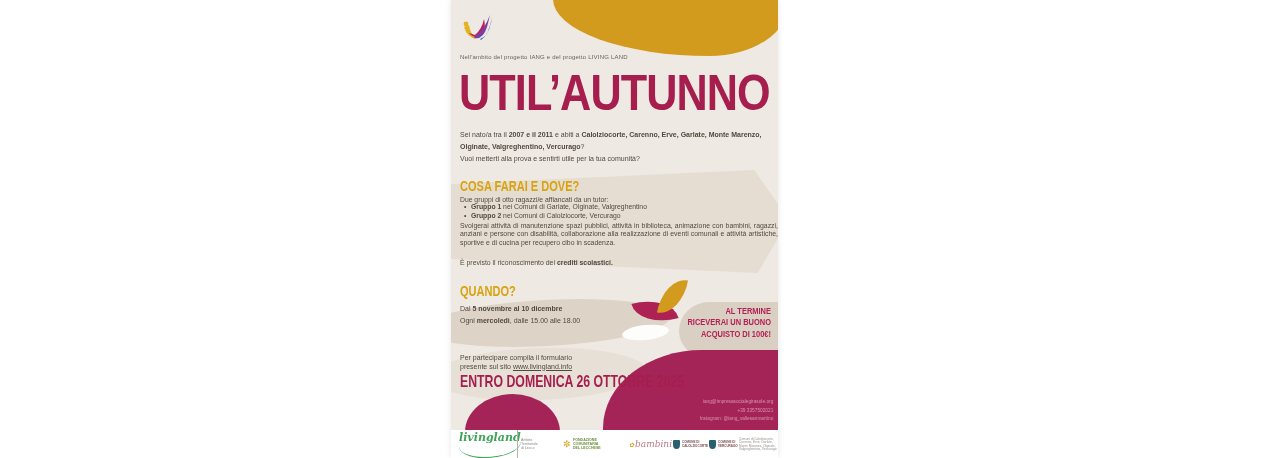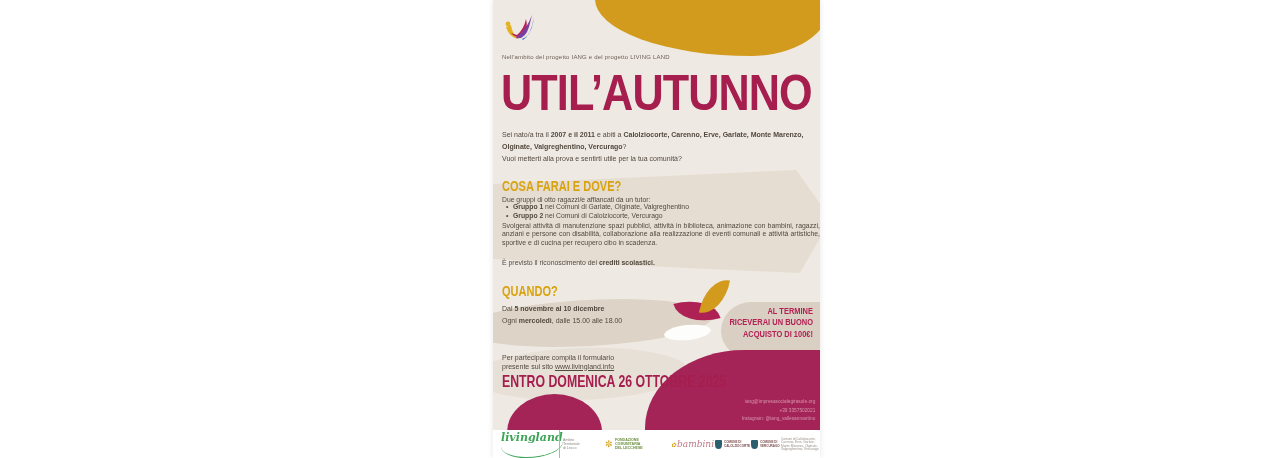--- a/index.html
+++ b/index.html
@@ -1,19 +1,19 @@
 <!DOCTYPE html>
 <html><head>
 <meta charset="utf-8">
 <style>
   * { margin:0; padding:0; box-sizing:border-box; }
   html,body { width:1265px; height:458px; background:#ffffff; font-family:"Liberation Sans", sans-serif; overflow:hidden; }
   .stage { position:relative; width:1265px; height:458px; background:#ffffff; }
 
-  .poster { position:absolute; left:493px; top:0; width:327px; height:458px; background:#efe9e3; overflow:hidden; box-shadow:0 0 6px rgba(0,0,0,.10); }
+  .poster { position:absolute; left:451px; top:0; width:327px; height:458px; background:#efe9e3; overflow:hidden; box-shadow:0 0 6px rgba(0,0,0,.10); }
 
   
   .band-cosa { position:absolute; left:-10px; top:170px; width:348px; height:103px; background:#e5ddd2;
     clip-path:polygon(0 14%, 90% 0%, 100% 48%, 91% 100%, 0 86%); z-index:1; }
   .band-quando { position:absolute; left:-30px; top:300px; width:250px; height:46px; background:#ddd3c6;
     border-radius:50%; transform:rotate(-3deg); z-index:1; }
   .band-participate { position:absolute; left:-20px; top:348px; width:215px; height:52px; background:#e7e0d6;
     border-radius:50%; transform:rotate(-2deg); z-index:1; }
   .blob-voucher { position:absolute; left:228px; top:302px; width:110px; height:58px; background:#d9cfc2;
     border-radius:55% 0 0 60% / 100% 0 0 100%; z-index:1; }

